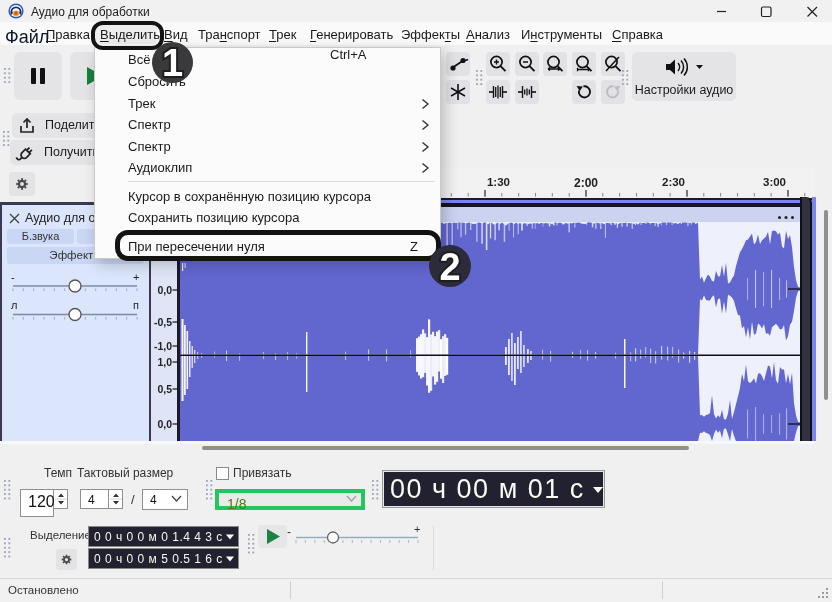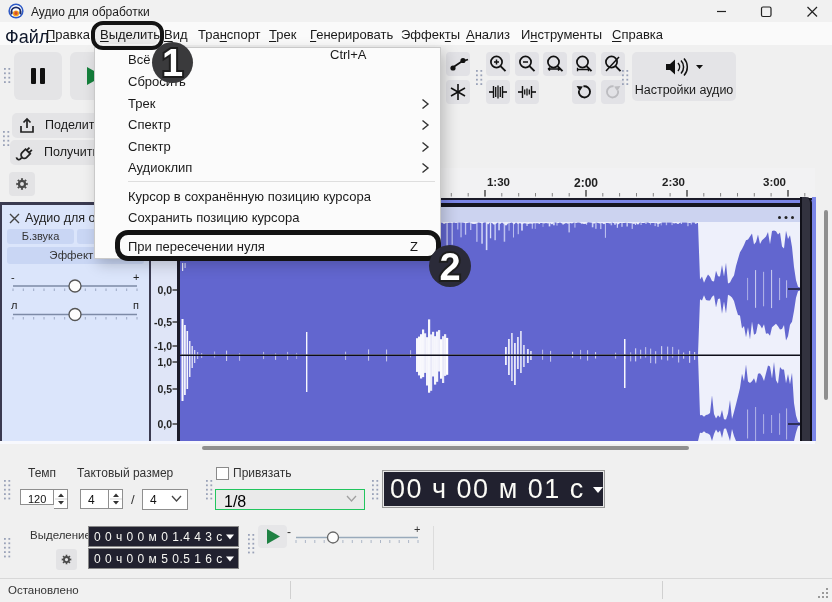--- a/index.html
+++ b/index.html
@@ -537,44 +537,44 @@
     <rect x="4.4" y="0.0" width="1.8" height="1.8" fill="#9aa2b8"></rect>
     <rect x="0.0" y="4.4" width="1.8" height="1.8" fill="#9aa2b8"></rect>
     <rect x="4.4" y="4.4" width="1.8" height="1.8" fill="#9aa2b8"></rect>
     <rect x="0.0" y="8.8" width="1.8" height="1.8" fill="#9aa2b8"></rect>
     <rect x="4.4" y="8.8" width="1.8" height="1.8" fill="#9aa2b8"></rect>
     <rect x="0.0" y="13.200000000000001" width="1.8" height="1.8" fill="#9aa2b8"></rect>
     <rect x="4.4" y="13.200000000000001" width="1.8" height="1.8" fill="#9aa2b8"></rect>
     <rect x="0.0" y="17.6" width="1.8" height="1.8" fill="#9aa2b8"></rect>
     <rect x="4.4" y="17.6" width="1.8" height="1.8" fill="#9aa2b8"></rect>
   </svg>
-<div class="abs" style="left:28px;top:466px;font-size:12px;color:#333">Темп</div>
+<div class="abs" style="left:44px;top:466px;font-size:12px;color:#333">Темп</div>
 <div class="abs" style="left:77px;top:466px;font-size:12px;color:#333">Тактовый размер</div>
-<div class="abs" style="left:20px;top:489px;width:34px;height:16px;background:#fff;border:1px solid #8f8f8f;font-size:11px;color:#111;padding:2.5px 0 0 7px">120</div>
+<div class="abs" style="left:20px;top:489px;width:34px;height:28px;background:#fff;border:1px solid #8f8f8f;font-size:16px;color:#111;padding:2.5px 0 0 7px">120</div>
 <div class="abs" style="left:54px;top:489px;width:14px;height:20px;background:#fff;border:1px solid #8f8f8f;border-left:none"></div>
 <svg class="abs" style="left:54px;top:489px" width="14" height="20">
     <path d="M4 8 L7 4.5 L10 8 Z" fill="#333"></path>
     <path d="M4 12 L7 15.5 L10 12 Z" fill="#333"></path>
     <line x1="1" y1="10" x2="13" y2="10" stroke="#c8c8c8" stroke-width="0.8"></line>
   </svg>
 <div class="abs" style="left:80px;top:489px;width:29px;height:20px;background:#fff;border:1px solid #8f8f8f;font-size:12px;color:#111;padding:2.5px 0 0 7px">4</div>
 <div class="abs" style="left:109px;top:489px;width:14px;height:20px;background:#fff;border:1px solid #8f8f8f;border-left:none"></div>
 <svg class="abs" style="left:109px;top:489px" width="14" height="20">
     <path d="M4 8 L7 4.5 L10 8 Z" fill="#333"></path>
     <path d="M4 12 L7 15.5 L10 12 Z" fill="#333"></path>
     <line x1="1" y1="10" x2="13" y2="10" stroke="#c8c8c8" stroke-width="0.8"></line>
   </svg>
 <div class="abs" style="left:131px;top:492px;font-size:13px;color:#333">/</div>
 <div class="abs" style="left:142px;top:489px;width:46px;height:21px;background:#fff;border:1px solid #8f8f8f;font-size:12px;color:#111;padding:2.5px 0 0 7px">4</div>
 <svg class="abs" style="left:170px;top:494px" width="14" height="10">
     <path d="M2 2 L6.5 7 L11 2" fill="none" stroke="#444" stroke-width="1.3"></path>
   </svg>
 <div class="abs" style="left:216px;top:467px;width:13px;height:13px;background:#fff;border:1px solid #8a8a8a"></div>
 <div class="abs" style="left:233px;top:466px;font-size:12px;color:#333">Привязать</div>
-<div class="abs" style="left:215px;top:489px;width:150px;height:21px;background:#eaeaea;border:1px solid #22c55e;font-size:16px;color:#000000;padding:2.5px 0 0 8px">1/8</div>
+<div class="abs" style="left:215px;top:489px;width:150px;height:21px;background:#eaeaea;border:4px solid #22c55e;font-size:14px;color:#4d7c0f;padding:2.5px 0 0 8px">1/8</div>
 <svg class="abs" style="left:345px;top:494px" width="14" height="10">
     <path d="M2 2 L6.5 7 L11 2" fill="none" stroke="#a0a0a0" stroke-width="1.3"></path>
   </svg>
 <div class="abs" style="left:382px;top:470px;width:223px;height:38px;background:#21212f;border:1px solid #9a9a9a;box-shadow:0 0 0 1px #e8e8e8 inset"></div>
 <div class="abs" style="left:390px;top:474px;font-size:27px;color:#fbfbf6;letter-spacing:1.5px;white-space:nowrap">00 ч 00 м 01 с</div>
 <svg class="abs" style="left:591px;top:485px" width="16" height="10">
     <path d="M2 2 L7 8 L12 2 Z" fill="#fff"></path>
   </svg>
 <svg class="abs" style="left:4px;top:538px" width="10" height="25" viewBox="0 0 10 25">
     <rect x="0.0" y="0.0" width="1.8" height="1.8" fill="#9aa2b8"></rect>

